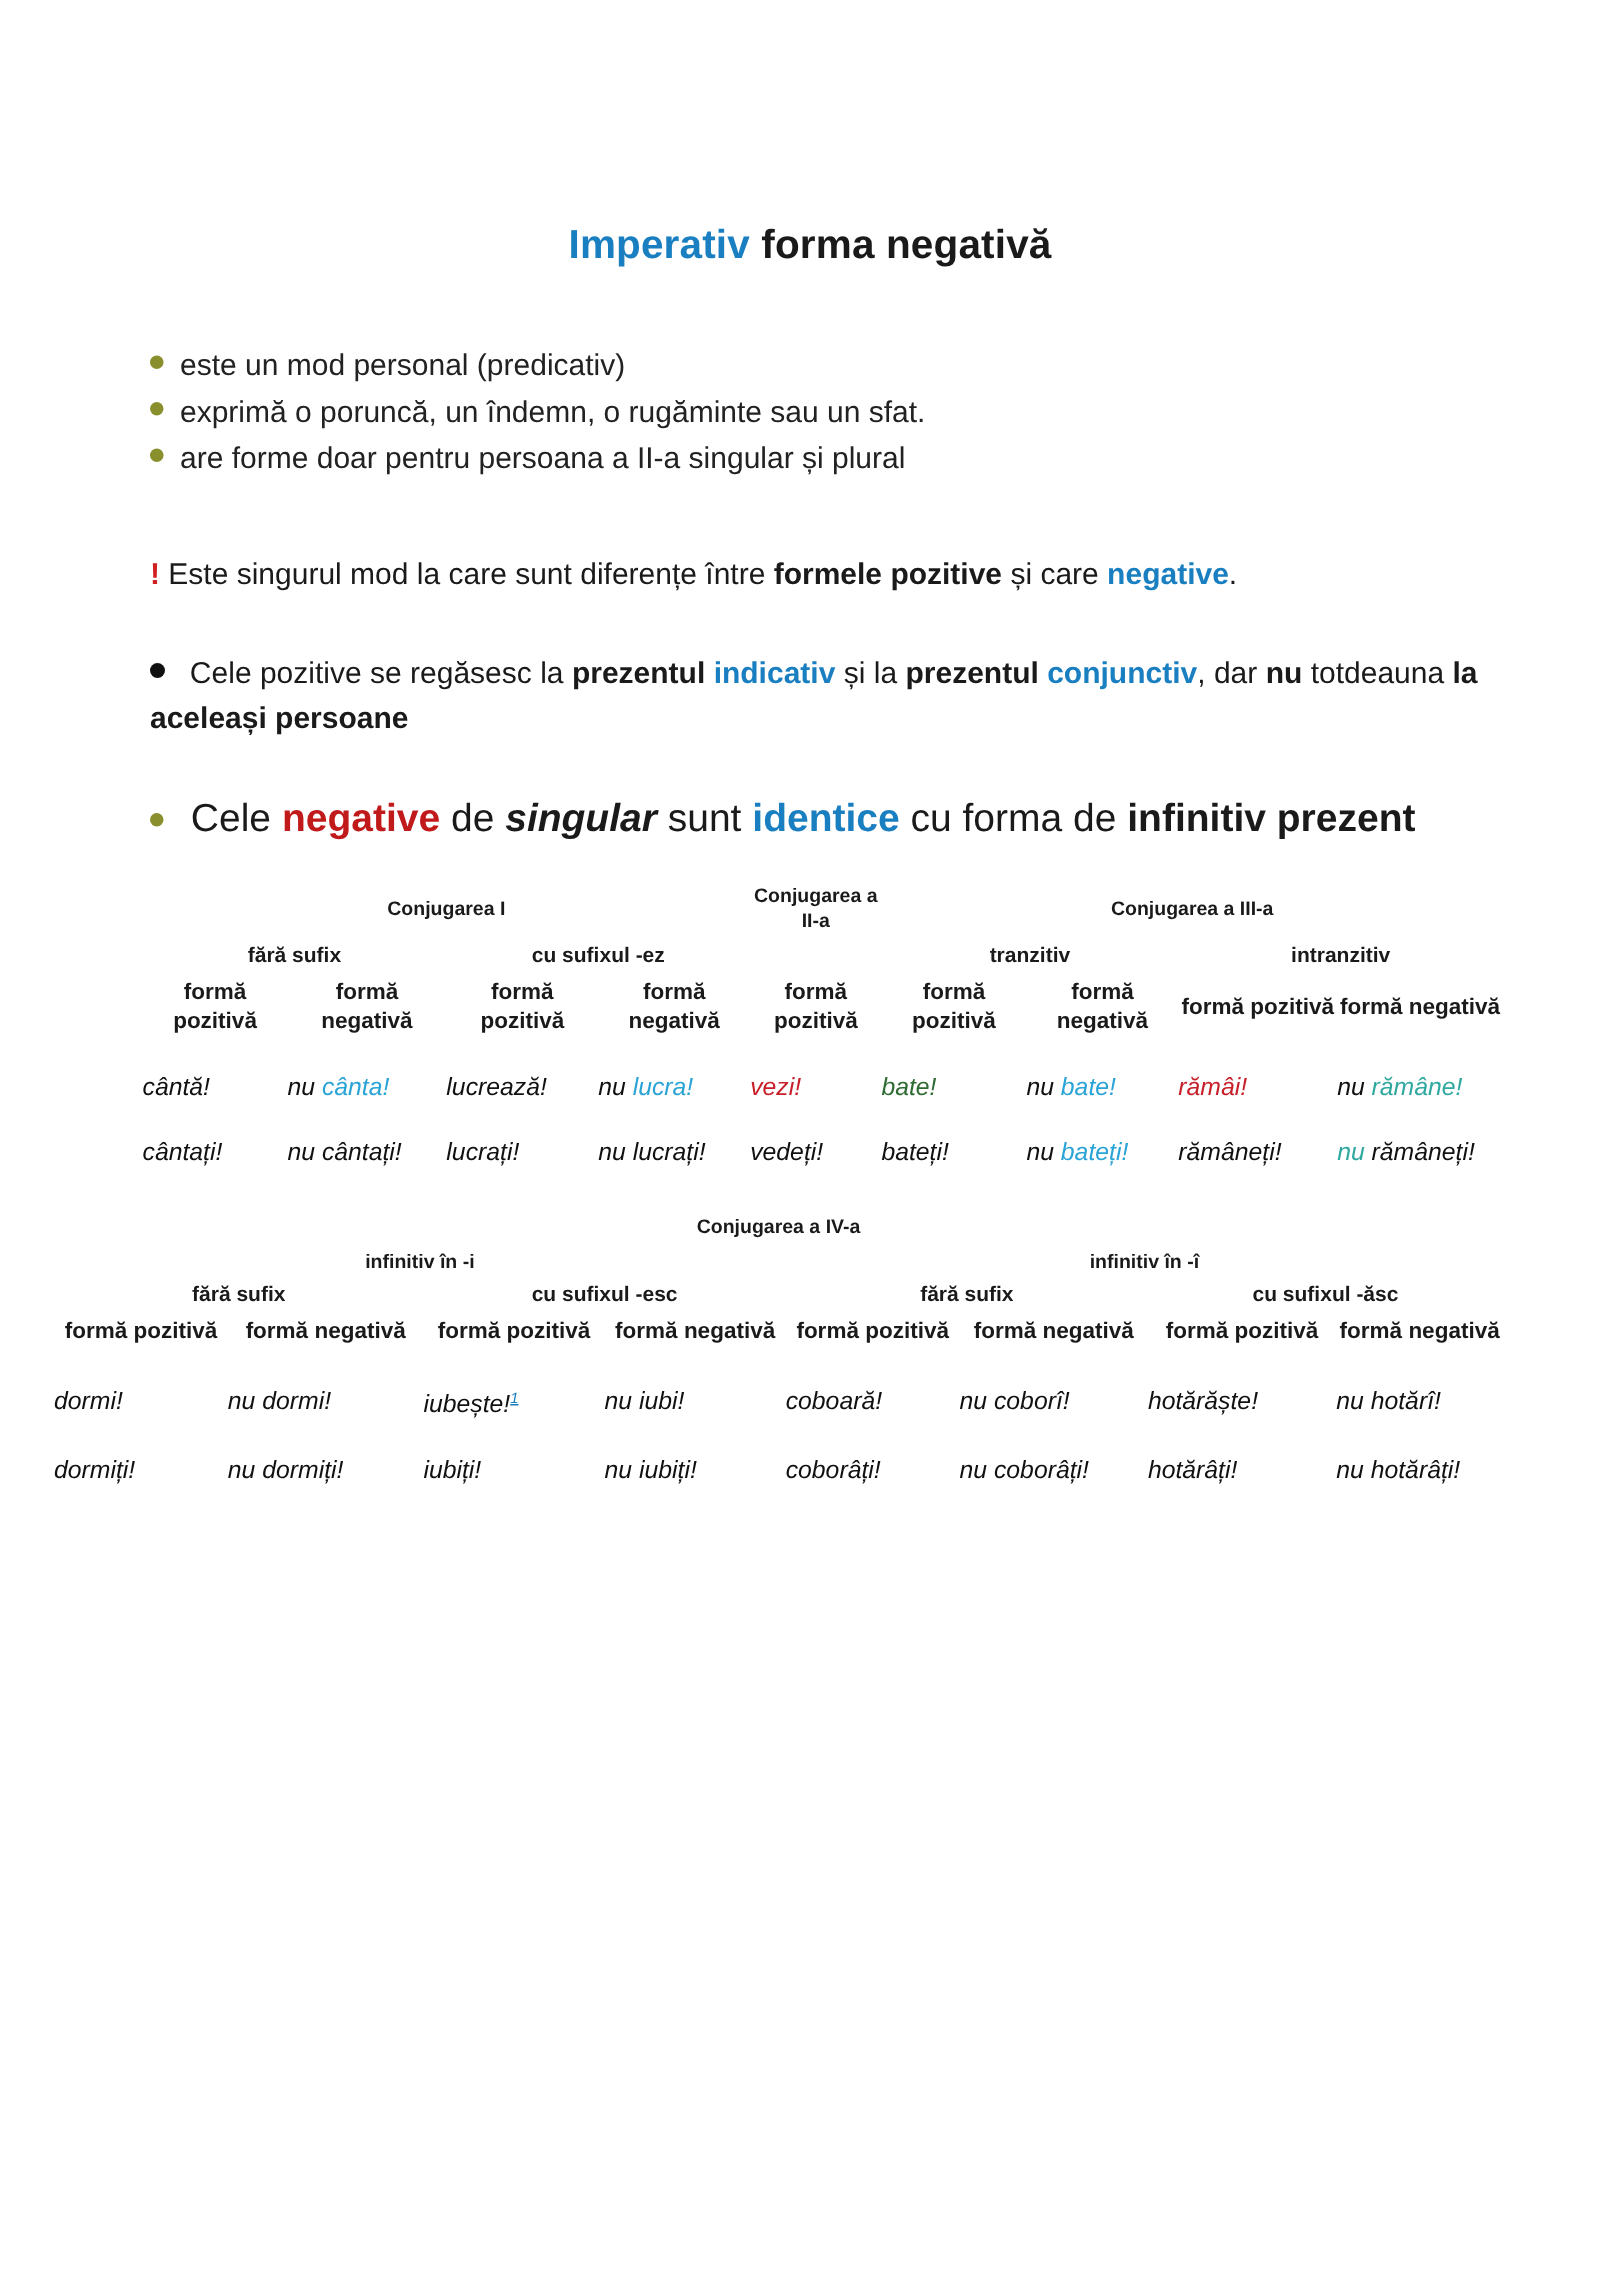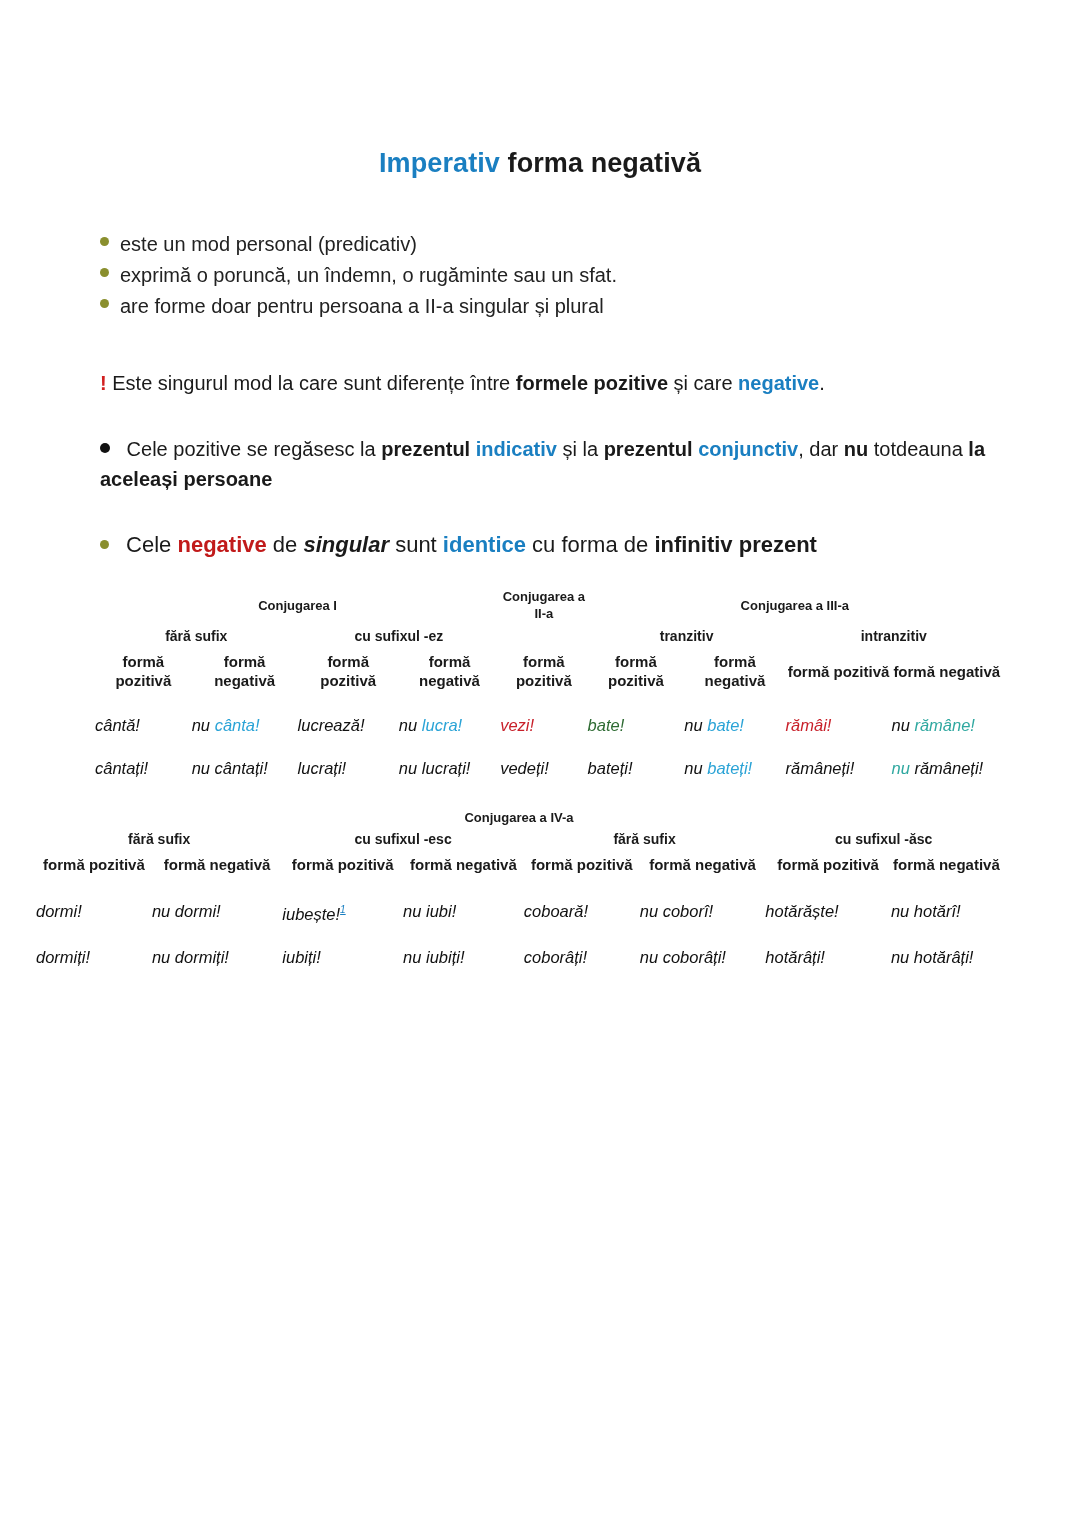--- a/index.html
+++ b/index.html
@@ -71,21 +71,21 @@
     font-weight: bold;
   }
   b { font-weight: bold; }
   .blue { color: #1a7fc1; }
   .red { color: #c11a1a; }
   .para-just {
     text-align: justify;
     margin-top: 36px;
   }
   .para-big {
-    font-size: 22px;
+    font-size: 26px;
     margin-top: 36px;
     margin-left: 100px;
   }
 
   
   .tbl-wrap {
     margin-top: 26px;
     padding-left: 95px;
     padding-right: 78px;
   }
@@ -251,20 +251,24 @@
         <col style="width:12%">
           <col style="width:13%">
         <col style="width:13%">
           <col style="width:11.5%">
       </colgroup>
       <tbody>
           <tr>
         <td class="grp" colspan="8">Conjugarea a IV-a</td>
       </tr>
       <tr>
+        <td class="grp" colspan="4">infinitiv în -i</td>
+        <td class="grp" colspan="4">infinitiv în -î</td>
+      </tr>
+      <tr>
         <td class="sub" colspan="2">fără sufix</td>
         <td class="sub" colspan="2">cu sufixul -esc</td>
         <td class="sub" colspan="2">fără sufix</td>
         <td class="sub" colspan="2">cu sufixul -ăsc</td>
       </tr>
       <tr>
         <td class="hd">formă pozitivă</td>
         <td class="hd">formă negativă</td>
         <td class="hd">formă pozitivă</td>
         <td class="hd">formă negativă</td>

